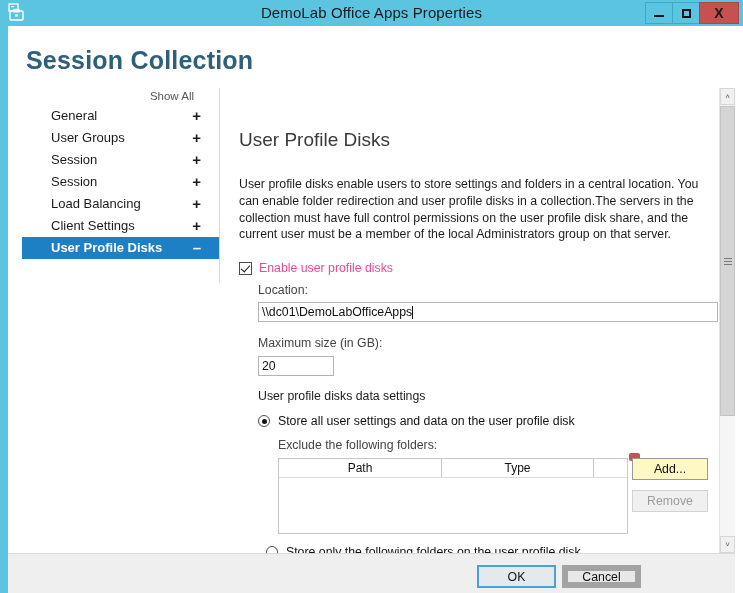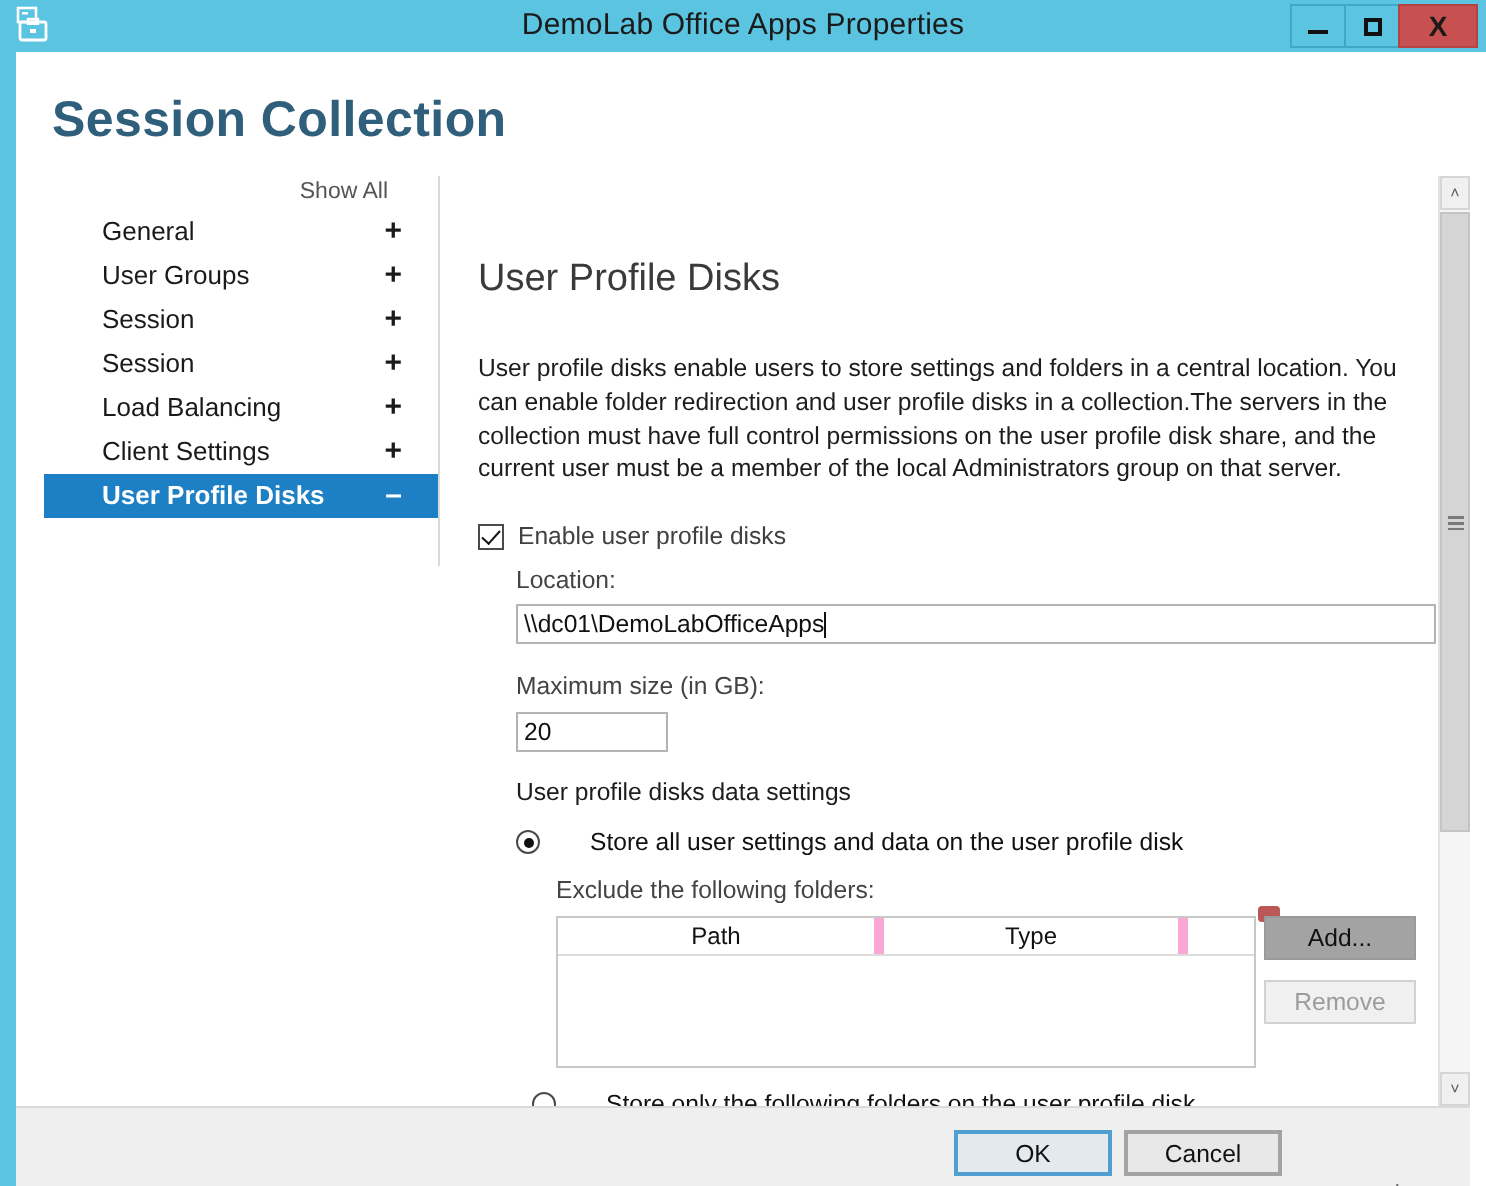--- a/index.html
+++ b/index.html
@@ -226,21 +226,21 @@
     left: 3px;
     top: 0px;
     width: 4px;
     height: 8px;
     border: solid #111;
     border-width: 0 1.6px 1.6px 0;
     transform: rotate(42deg);
   }
   .cb-label {
     font-size: 12.3px;
-    color: #404040;
+    color: #ec4899;
     white-space: nowrap;
     font-family: "Liberation Sans", sans-serif;
   }
 
   .field-label {
     position: absolute;
     font-size: 12.3px;
     color: #444;
     white-space: nowrap;
     font-family: Liberation Sans, sans-serif;
@@ -280,21 +280,20 @@
     height: 13px;
     background: #111;
     margin-left: 0px;
   }
 
   
   .radio-row {
     position: absolute;
     display: flex;
     align-items: center;
-    gap: 17px;
   }
   .radio-row.r1 { left: 28px; top: 326px; }
   .radio-row.r2 { left: 36px; top: 457px; }
   .radio {
     width: 12px;
     height: 12px;
     border: 1px solid #4a4a4a;
     border-radius: 50%;
     background: #fff;
     position: relative;
@@ -334,40 +333,40 @@
     display: flex;
     height: 18px;
     border-bottom: 1px solid #dcdcdc;
   }
   .grid-th {
     height: 18px;
     line-height: 18px;
     text-align: center;
     font-size: 12px;
     color: #111;
-    border-right: 5px solid #f9a8d4;
+    border-right: 1px solid #f9a8d4;
     box-sizing: border-box;
     font-family: "Liberation Sans", sans-serif;
   }
   .grid-th.c1 { width: 163px; }
   .grid-th.c2 { width: 152px; }
   .grid-th.c3 { width: 33px; border-right: none; }
   .grid-body { height: 56px; }
 
   .side-btn {
     position: absolute;
     width: 76px;
     height: 22px;
     box-sizing: border-box;
     font-size: 12.3px;
     font-family: "Liberation Sans", sans-serif;
     display: flex;
     align-items: center;
     justify-content: center;
-    background: #a3a3a3;
+    background: #fef9c3;
     border: 1px solid #9a9a9a;
     color: #111;
   }
   .btn-add { left: 402px; top: 370px; }
   .btn-remove {
     left: 402px; top: 402px;
     background: #f0f0f0;
     border: 1px solid #d2d2d2;
     color: #9c9c9c;
   }
@@ -444,21 +443,21 @@
     border-top: 1px solid #dadada;
     box-sizing: border-box;
   }
   .footer-btn {
     position: absolute;
     top: 11px;
     width: 79px;
     height: 23px;
     box-sizing: border-box;
     background: #e8e8e8;
-    border: 2px solid #a3a3a3;
+    border: 6px solid #a3a3a3;
     font-size: 12.3px;
     color: #111;
     display: flex;
     align-items: center;
     justify-content: center;
     font-family: "Liberation Sans", sans-serif;
   }
   .btn-ok {
     left: 469px;
     background: #e4e9ee;

